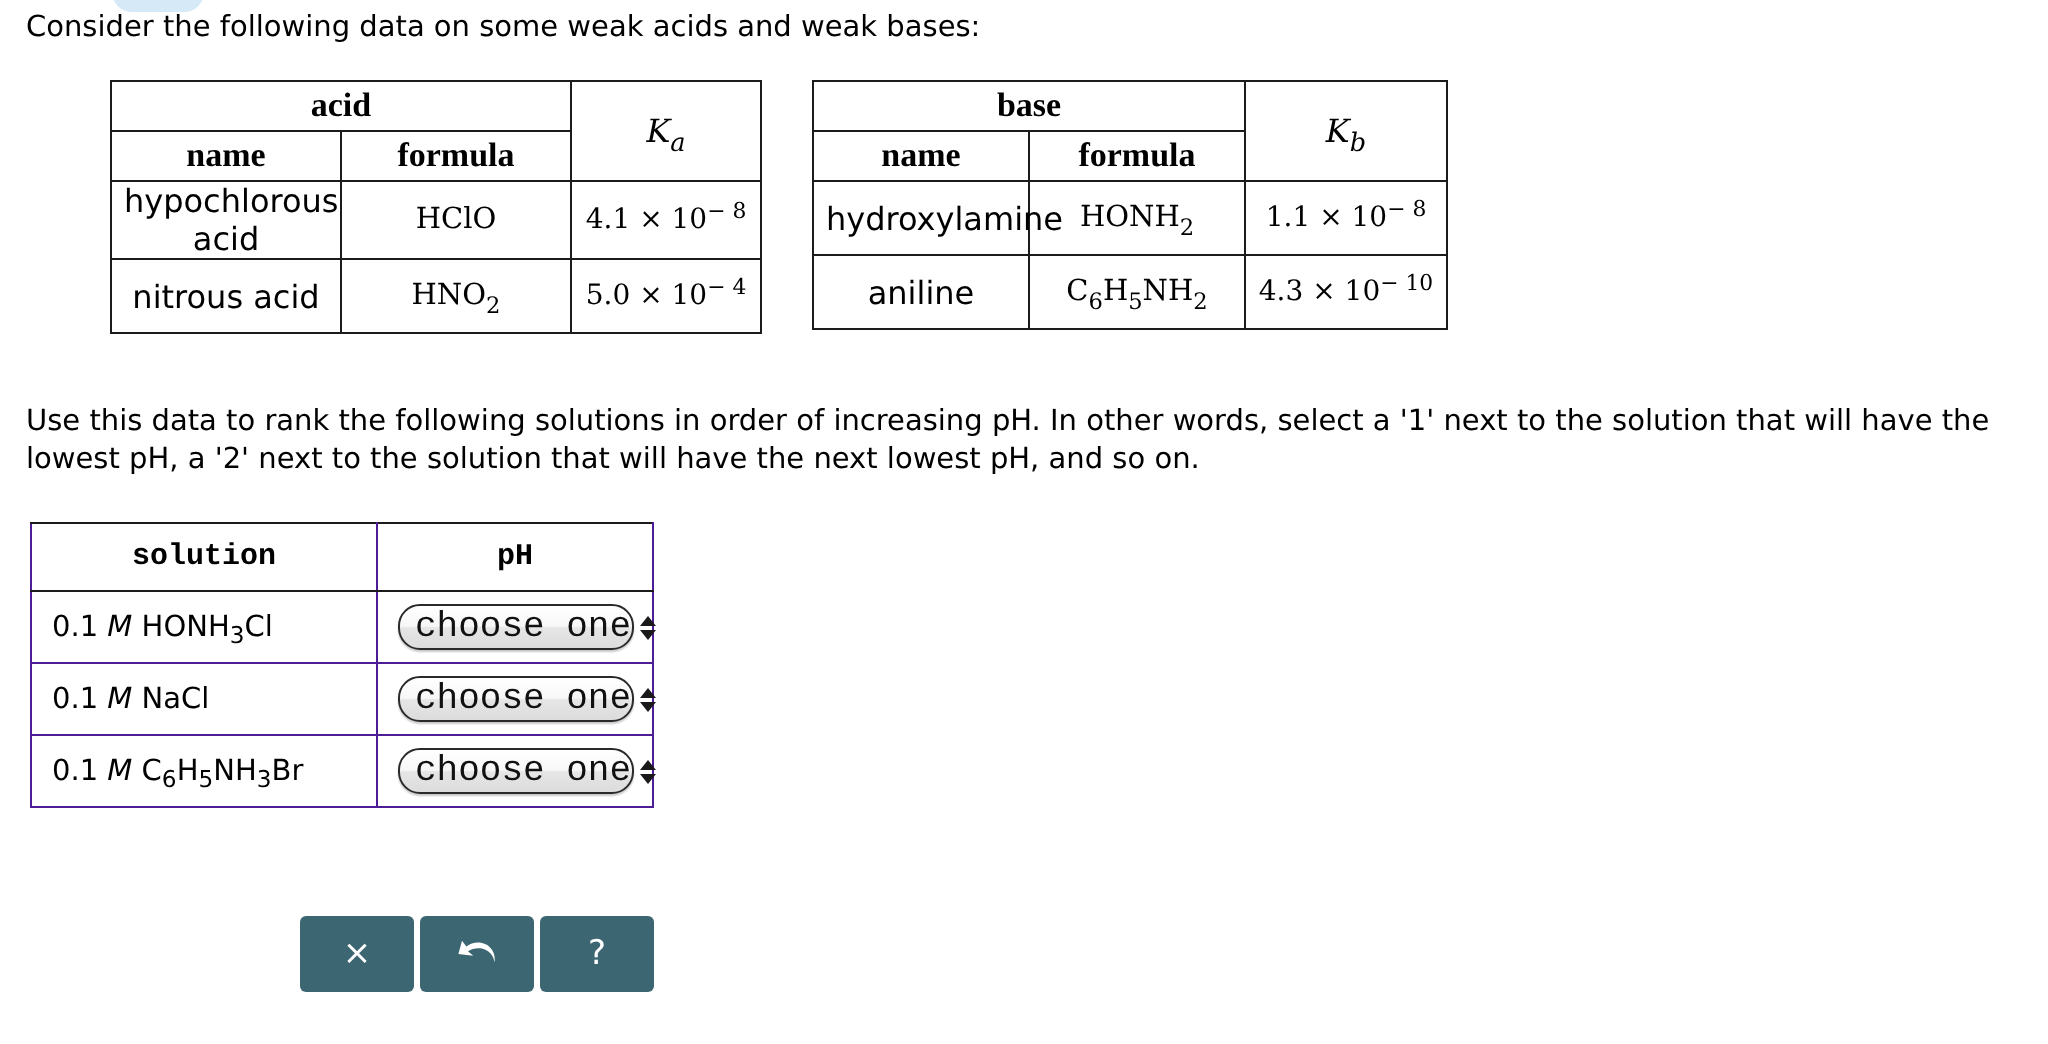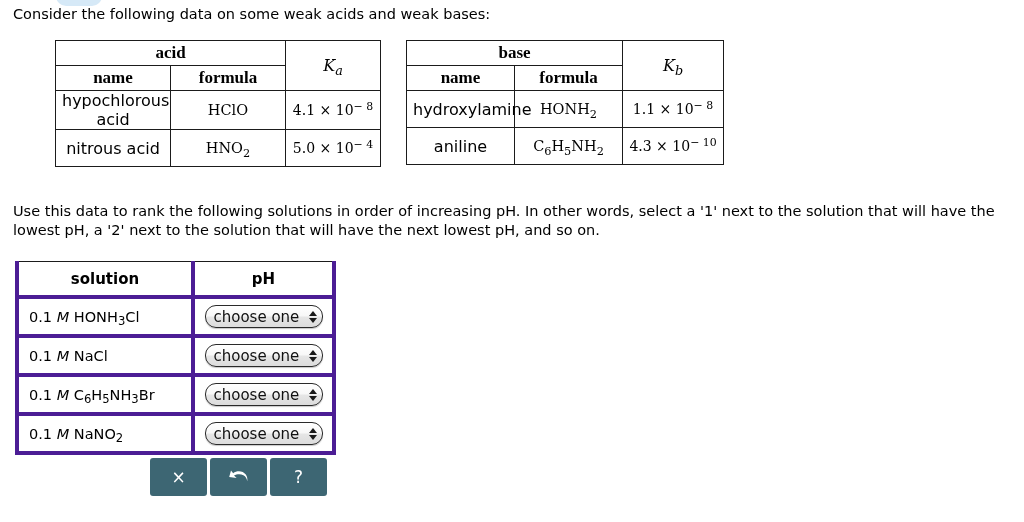--- a/index.html
+++ b/index.html
@@ -113,24 +113,24 @@
   
   #solution-table {
     position: absolute;
     left: 15px;
     top: 261px;
     width: 311px;
     border-collapse: collapse;
     table-layout: fixed;
   }
   #solution-table td, #solution-table th {
-    border: 4px solid #4c1d95;
-    padding: 0;
-  }
-  #solution-table .outer-top { border-top: 1px solid #1b1b1b; }
+    border: 1px solid #4c1d95;
+    padding: 0;
+  }
+  #solution-table .outer-top { border-top: 1px solid #1b1b1b; font-family: Liberation Mono, monospace; }
   #solution-table .sol-head {
     font-weight: bold;
     font-size: 15px;
     text-align: center;
     height: 33px;
     border-bottom: 1px solid #1b1b1b;
   }
   #solution-table .sol-cell {
     font-size: 14.5px;
     height: 35px;
@@ -155,24 +155,25 @@
     align-items: center;
     justify-content: space-between;
     width: 118px;
     height: 23px;
     box-sizing: border-box;
     padding: 0 5px 0 8px;
     border: 1px solid #2a2a2a;
     border-radius: 11px;
     background: linear-gradient(to bottom, #ffffff 0%, #f7f7f7 48%, #e6e6e6 52%, #dcdcdc 100%);
     box-shadow: inset 0 1px 0 #ffffff, 0 1px 1px rgba(0,0,0,0.22);
-    font-size: 15px;
+    font-size: 18px;
     color: #111111;
     cursor: pointer;
     user-select: none;
+    font-family: Liberation Mono, monospace;
   }
   .select-widget .sel-label {
     white-space: nowrap;
   }
   .stepper {
     display: inline-flex;
     flex-direction: column;
     align-items: center;
     justify-content: center;
     line-height: 0;
@@ -349,36 +350,20 @@
       <div class="select-widget">
         <span class="sel-label">choose one</span>
         <span class="stepper">
           <span class="arrow up"></span>
               <span class="arrow down"></span>
         </span>
       </div>
     </td>
   </tr>
 
-  <tr>
-    <td class="sol-cell">
-      <span>0.1</span>
-      <span class="mlabel">M</span>
-      <span>NaNO</span><sub class="sans">2</sub>
-    </td>
-    <td class="ph-cell">
-      <div class="select-widget">
-        <span class="sel-label">choose one</span>
-        <span class="stepper">
-          <span class="arrow up"></span>
-              <span class="arrow down"></span>
-        </span>
-      </div>
-    </td>
-  </tr>
 </tbody>
   </table>
 
 <div class="toolbar">
   <button class="tool-btn">
     <span class="glyph">×</span>
   </button>
   <button class="tool-btn">
     <span>
       <svg width="22" height="16" viewBox="0 0 22 16" aria-hidden="true">

